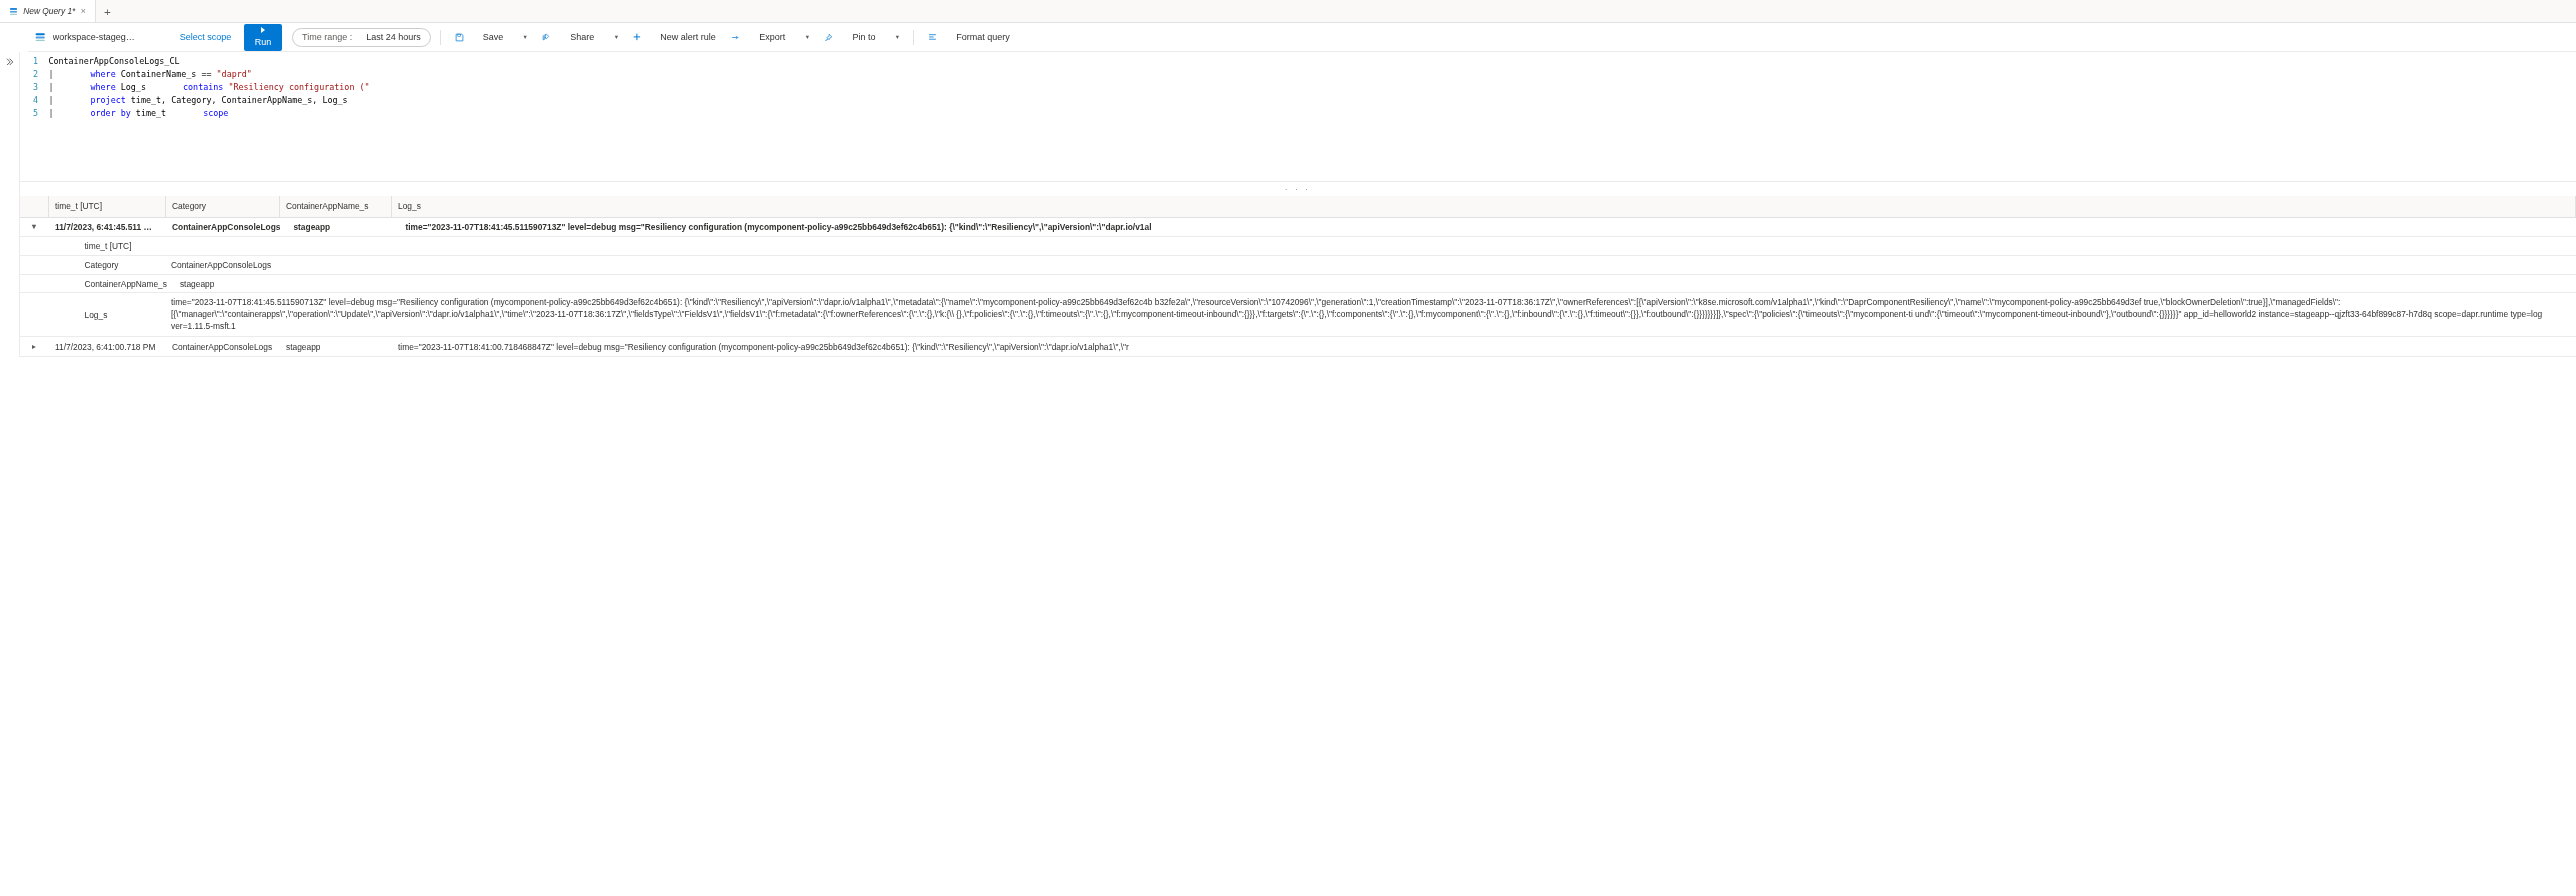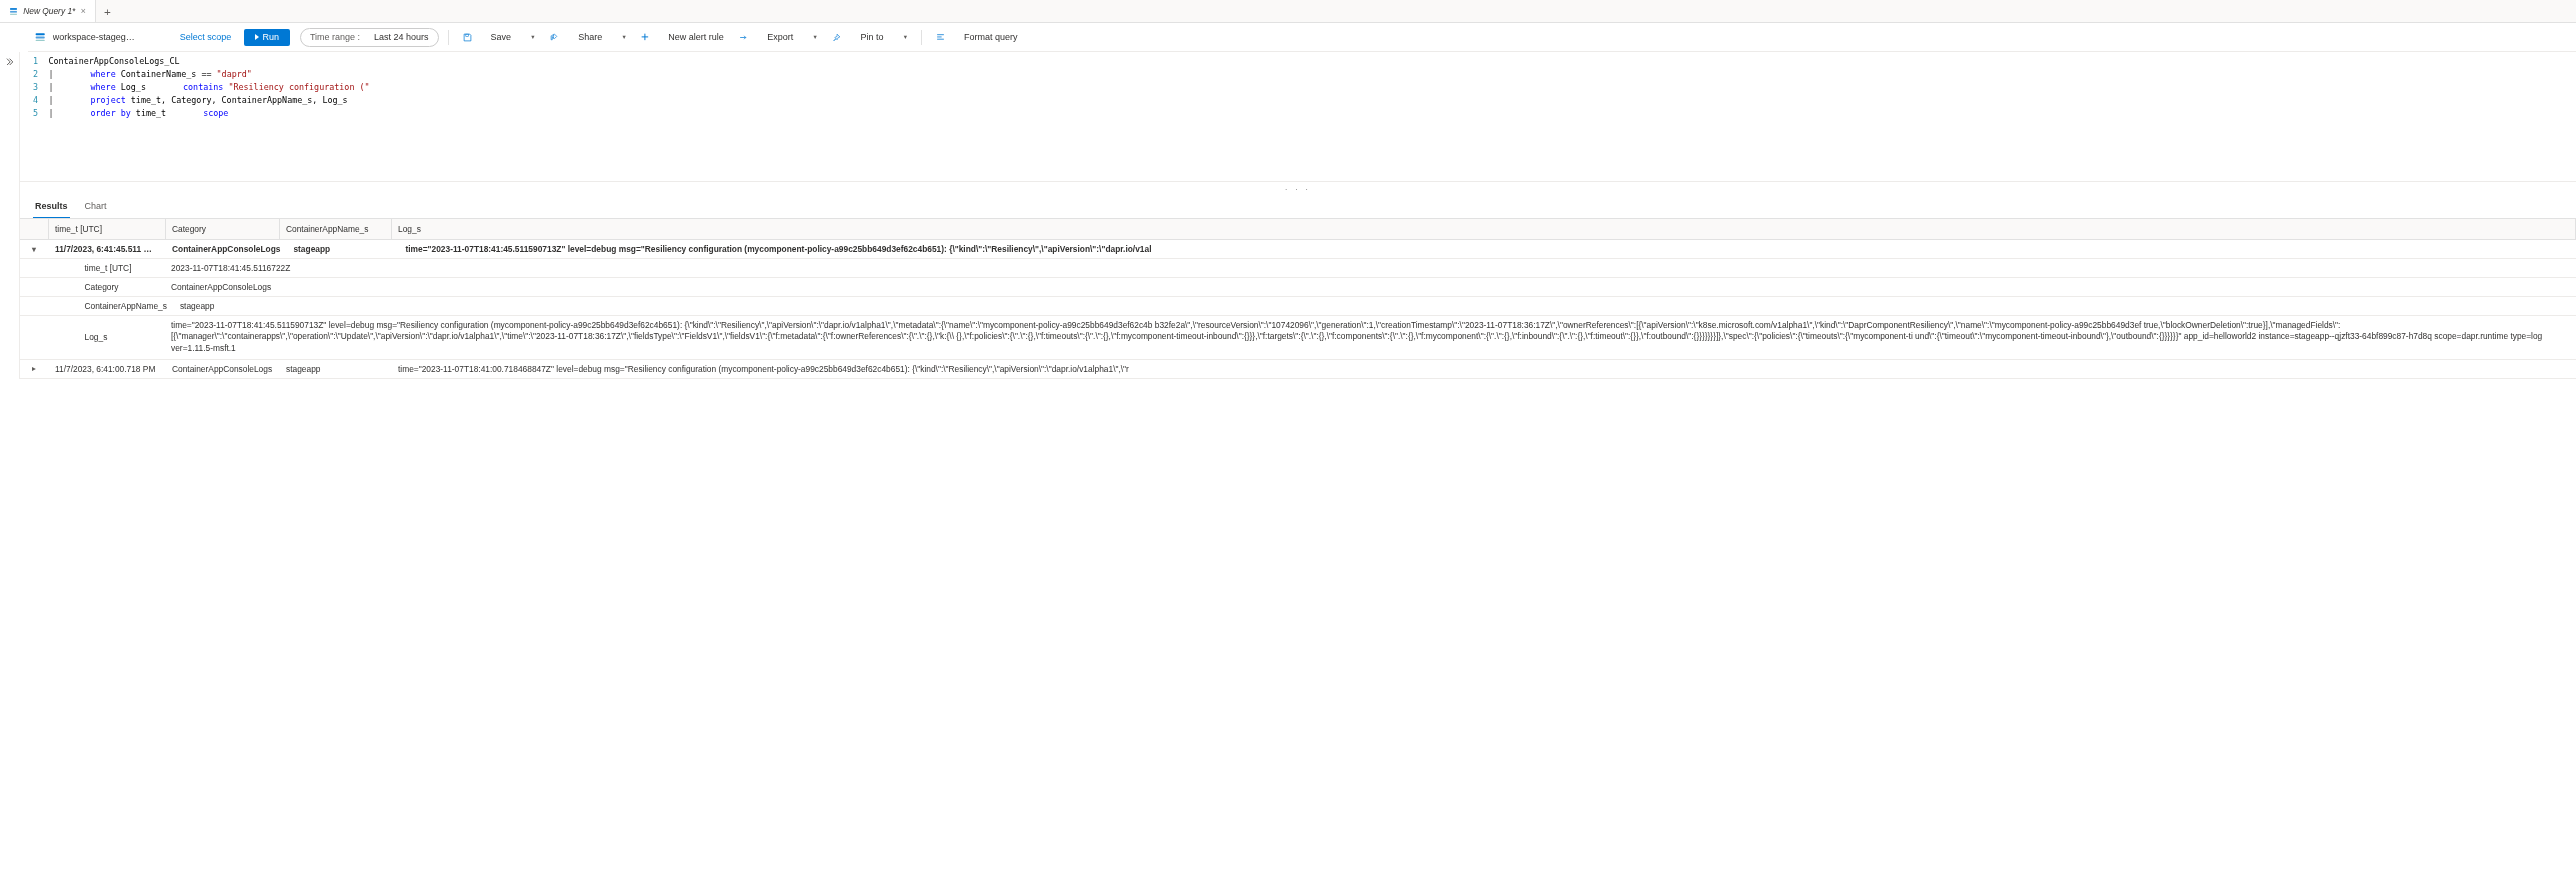--- a/index.html
+++ b/index.html
@@ -10,21 +10,21 @@
 .tab { display: flex; align-items: center; gap: 5.2px; padding: 0 9px; height: 100%; background: #fff; border-right: 0.6px solid #e1e1e1; font-size: 8.4px; font-style: italic; }
 .tab .icon-slot { color: #0078d4; font-size: 9px; }
 .tab-close { color: #888; font-size: 9px; cursor: pointer; }
 .tab-add { width: 23.4px; display: flex; align-items: center; justify-content: center; color: #605e5c; cursor: pointer; font-size: 11.7px; }
 
 
 .toolbar { display: flex; align-items: center; height: 29px; gap: 5.2px; padding: 0 6.5px; border-bottom: 0.6px solid #edebe9; margin-left: 28px; }
 .tb-icon { color: #0078d4; font-size: 10.4px; margin-right: 2.6px; }
 .workspace { font-size: 9px; color: #323130; max-width: 91px; overflow: hidden; text-overflow: ellipsis; white-space: nowrap; }
 .scope-link { color: #0078d4; font-size: 9px; cursor: pointer; margin-left: 3.9px; padding-left: 36px; }
-.run-btn { display: flex; align-items: center; gap: 3.9px; background: #0078d4; color: #fff; border: none; border-radius: 1.9px; padding: 3.9px 10.4px; font-size: 9px; cursor: pointer; margin-left: 7.8px; }
+.run-btn { display: flex; align-items: center; gap: 3.9px; background: #0078d4; color: #fff; border: none; border-radius: 1.9px; padding: 3.9px 10.4px; font-size: 9px; cursor: pointer; margin-left: 7.8px; flex-direction: column; }
 .run-btn .play { width: 0; height: 0; border-left: 4.5px solid #fff; border-top: 3.2px solid transparent; border-bottom: 3.2px solid transparent; }
 .time-range { display: flex; align-items: center; gap: 14px; border: 0.6px solid #ccc; border-radius: 10.4px; padding: 3.2px 9px; font-size: 9px; margin-left: 5.2px; cursor: pointer; }
 .time-range .tr-label { color: #605e5c; }
 .tb-action { display: flex; align-items: center; gap: 19px; padding: 2.6px 5.2px; font-size: 9px; color: #323130; cursor: pointer; }
 .tb-action .act-icon { color: #0078d4; font-size: 9px; }
 .chev { font-size: 6.5px; color: #605e5c; margin-left: 1.3px; }
 .tb-sep { width: 0.6px; height: 15.6px; background: #e1e1e1; margin: 0 3.9px; }
 
 
 .content-wrap { display: flex; }
@@ -198,45 +198,40 @@
         <div class="line"><span class="op">| </span><span class="kw">where</span><span class="ident"> Log_s </span><span class="kw">contains</span><span class="op"> </span><span class="str">"Resiliency configuration ("</span></div>
         <div class="line"><span class="op">| </span><span class="kw">project</span><span class="ident"> time_t, Category, ContainerAppName_s, Log_s</span></div>
         <div class="line"><span class="op">| </span><span class="kw">order by</span><span class="ident"> time_t </span><span class="kw">scope</span></div>
       </div>
     </div>
 
     <div style="height:58px"></div>
 
     <div class="resize-handle">· · ·</div>
 
-    <div class="result-tabs">
-      <div class="result-tab active">Results</div>
-      <div class="result-tab">Chart</div>
-    </div>
 
     <div class="grid">
       <div class="grid-header">
         <div class="cell col-tool"></div>
         <div class="cell col-time">time_t [UTC]</div>
         <div class="cell col-cat">Category</div>
         <div class="cell col-app">ContainerAppName_s</div>
         <div class="cell col-log">Log_s</div>
       </div>
 
       <div class="grid-row master">
         <div class="expander">▾</div>
         <div class="cell col-time">11/7/2023, 6:41:45.511 …</div>
         <div class="cell col-cat">ContainerAppConsoleLogs</div>
         <div class="cell col-app">stageapp</div>
         <div class="cell col-log">time="2023-11-07T18:41:45.511590713Z" level=debug msg="Resiliency configuration (mycomponent-policy-a99c25bb649d3ef62c4b651): {\"kind\":\"Resiliency\",\"apiVersion\":\"dapr.io/v1al</div>
       </div>
 
       <div class="detail-row">
         <div class="dkey">time_t [UTC]</div>
-        <div class="dval">2023-11-07T18:41:45.5116722Z</div>
       </div>
       <div class="detail-row">
         <div class="dkey">Category</div>
         <div class="dval">ContainerAppConsoleLogs</div>
       </div>
       <div class="detail-row">
         <div class="dkey">ContainerAppName_s</div>
         <div class="dval">stageapp</div>
       </div>
       <div class="detail-row logrow">

